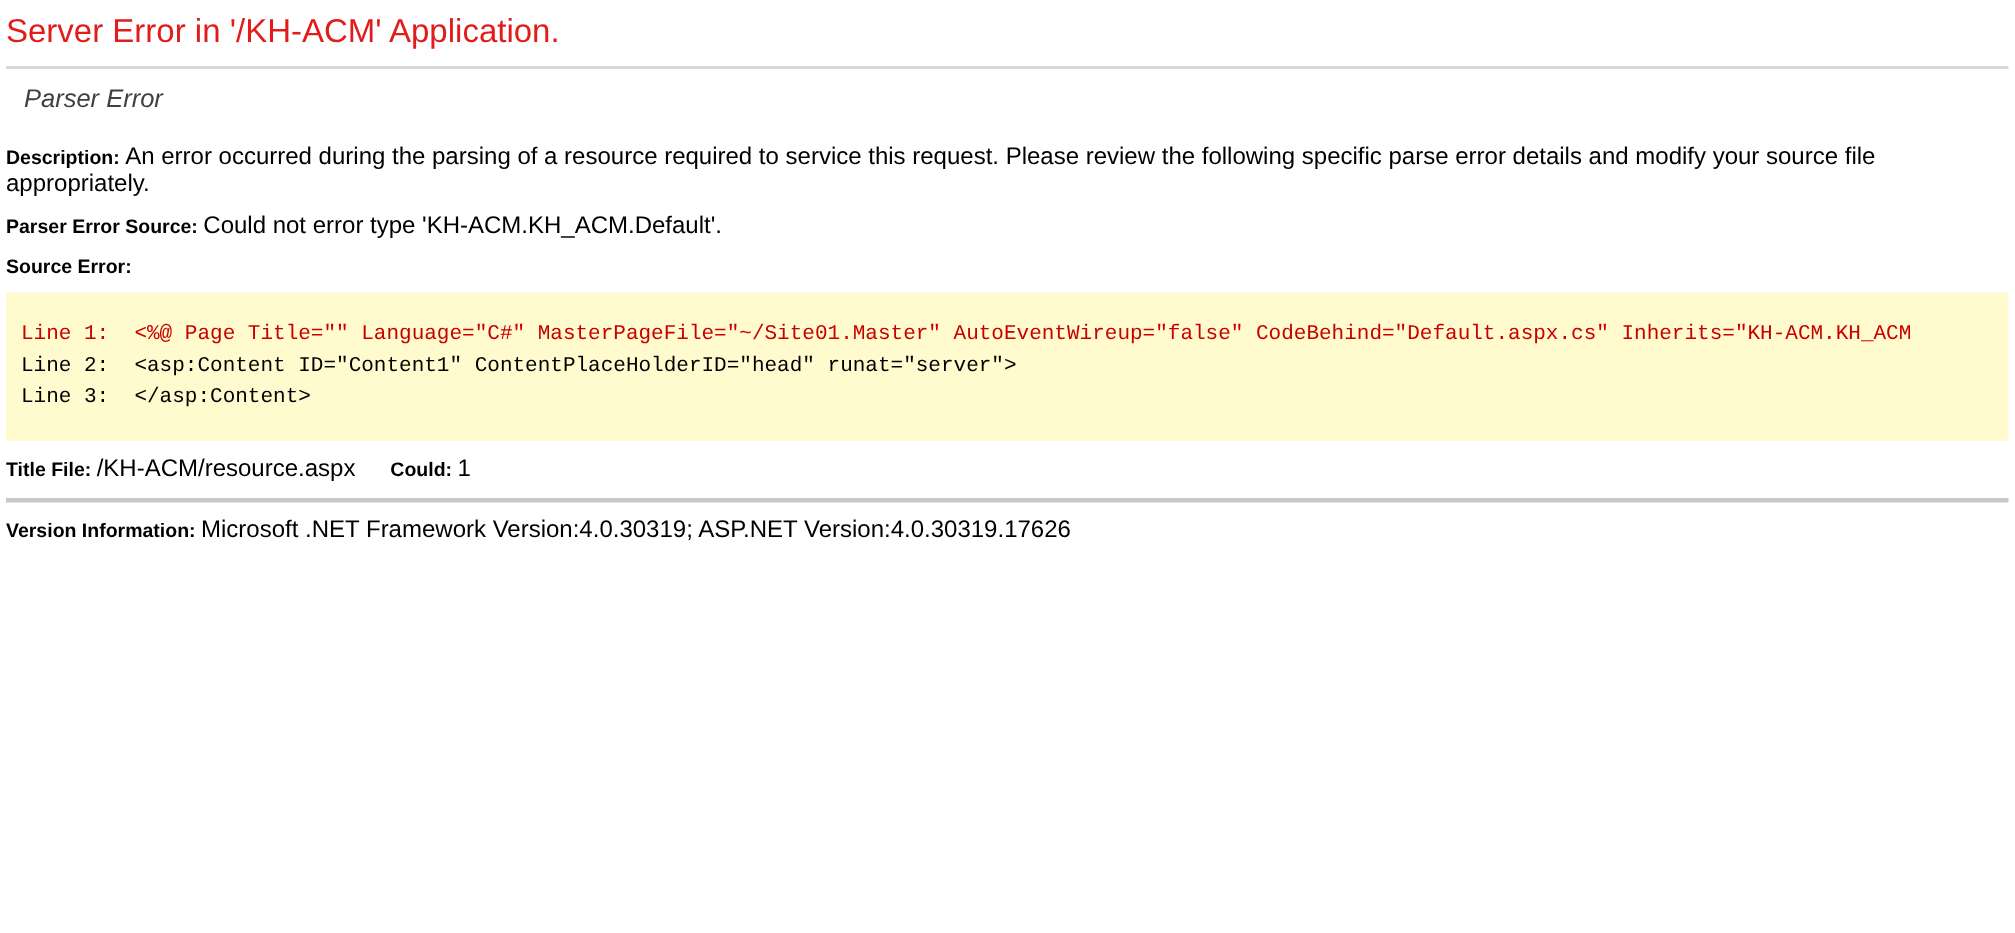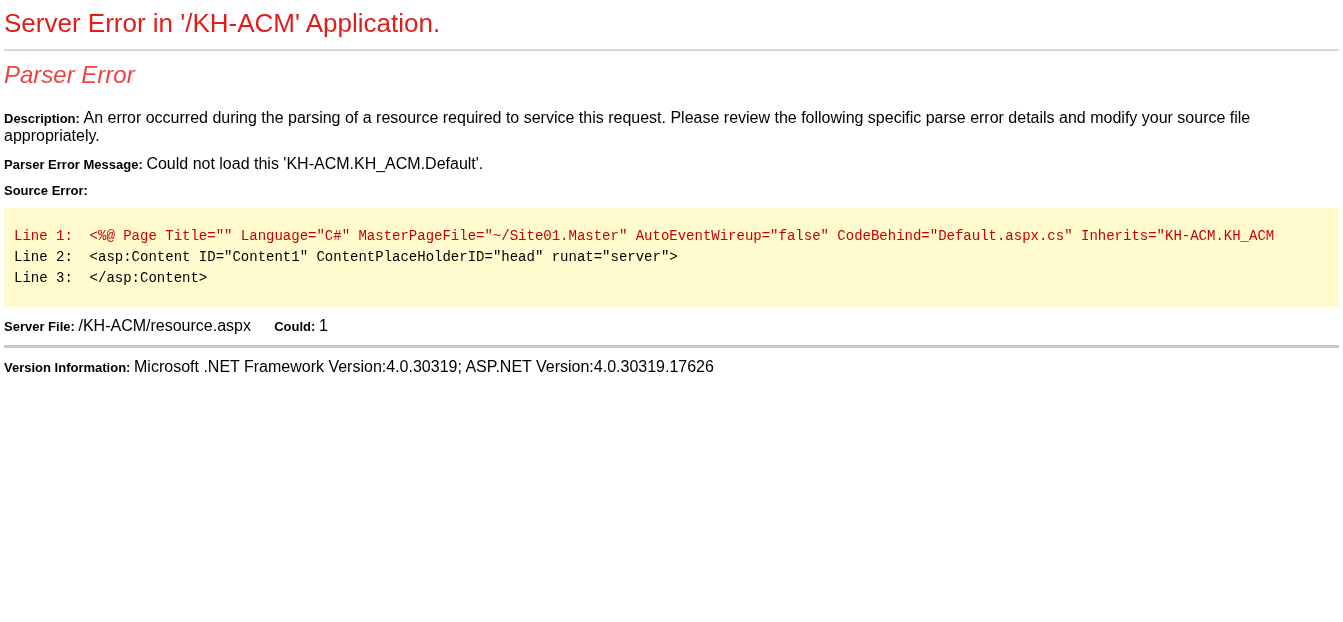--- a/index.html
+++ b/index.html
@@ -6,40 +6,40 @@
       font-family: Verdana, Tahoma, Arial, sans-serif;
       font-size: 13px;
       margin: 0;
       padding: 4px;
       background: #fff;
       color: #000;
     }
     h1 {
       font-family: Verdana, sans-serif;
       color: #e11d1b;
-      font-size: 26px;
+      font-size: 22px;
       font-weight: normal;
       margin: 4px 0 10px 0;
     }
     hr {
       border: none;
       border-top: 2px solid #d8d8d8;
       margin: 0 0 10px 0;
     }
     hr.thick {
       border-top: 3px solid #c8c8c8;
       margin: 10px 0;
     }
     h2 {
       font-family: Verdana, sans-serif;
-      color: #ef4444;
+      color: #404040;
       font-style: italic;
       font-weight: normal;
-      font-size: 24px;
-      margin: 10px 0 20px 0;
+      font-size: 17px;
+      margin: 10px 0 20px 12px;
     }
     .row {
       margin: 10px 0;
       font-size: 13px;
     }
     .label {
       font-weight: bold;
       font-family: Verdana, sans-serif;
       text-align: right;
     }
@@ -79,32 +79,32 @@
 <hr>
 
 <h2>Parser Error</h2>
 
 <div class="row">
   <span class="label">Description:</span>
   <span class="text">An error occurred during the parsing of a resource required to service this request. Please review the following specific parse error details and modify your source file appropriately.</span>
 </div>
 
 <div class="row">
-  <span class="label">Parser Error Message:</span>
-  <span class="text">Could not load this 'KH-ACM.KH_ACM.Default'.</span>
+  <span class="label">Parser Error Source:</span>
+  <span class="text">Could not error type 'KH-ACM.KH_ACM.Default'.</span>
 </div>
 
 <div class="row">
   <span class="label">Source Error:</span>
 </div>
 
 <div class="source-box" id="source-box"><span class="source-line hilite">Line 1:  &lt;%@ Page Title="" Language="C#" MasterPageFile="~/Site01.Master" AutoEventWireup="false" CodeBehind="Default.aspx.cs" Inherits="KH-ACM.KH_ACM</span><span class="source-line">Line 2:  &lt;asp:Content ID="Content1" ContentPlaceHolderID="head" runat="server"&gt;</span><span class="source-line">Line 3:  &lt;/asp:Content&gt;</span></div>
 
 <div class="row">
-  <span class="label">Server File:</span>
+  <span class="label">Title File:</span>
   <span class="text">/KH-ACM/resource.aspx</span>
   <span class="inline-gap"></span>
   <span class="label">Could:</span>
   <span class="text">1</span>
 </div>
 
 <hr class="thick">
 
 <div class="version-row">
   <span class="label">Version Information:</span>

